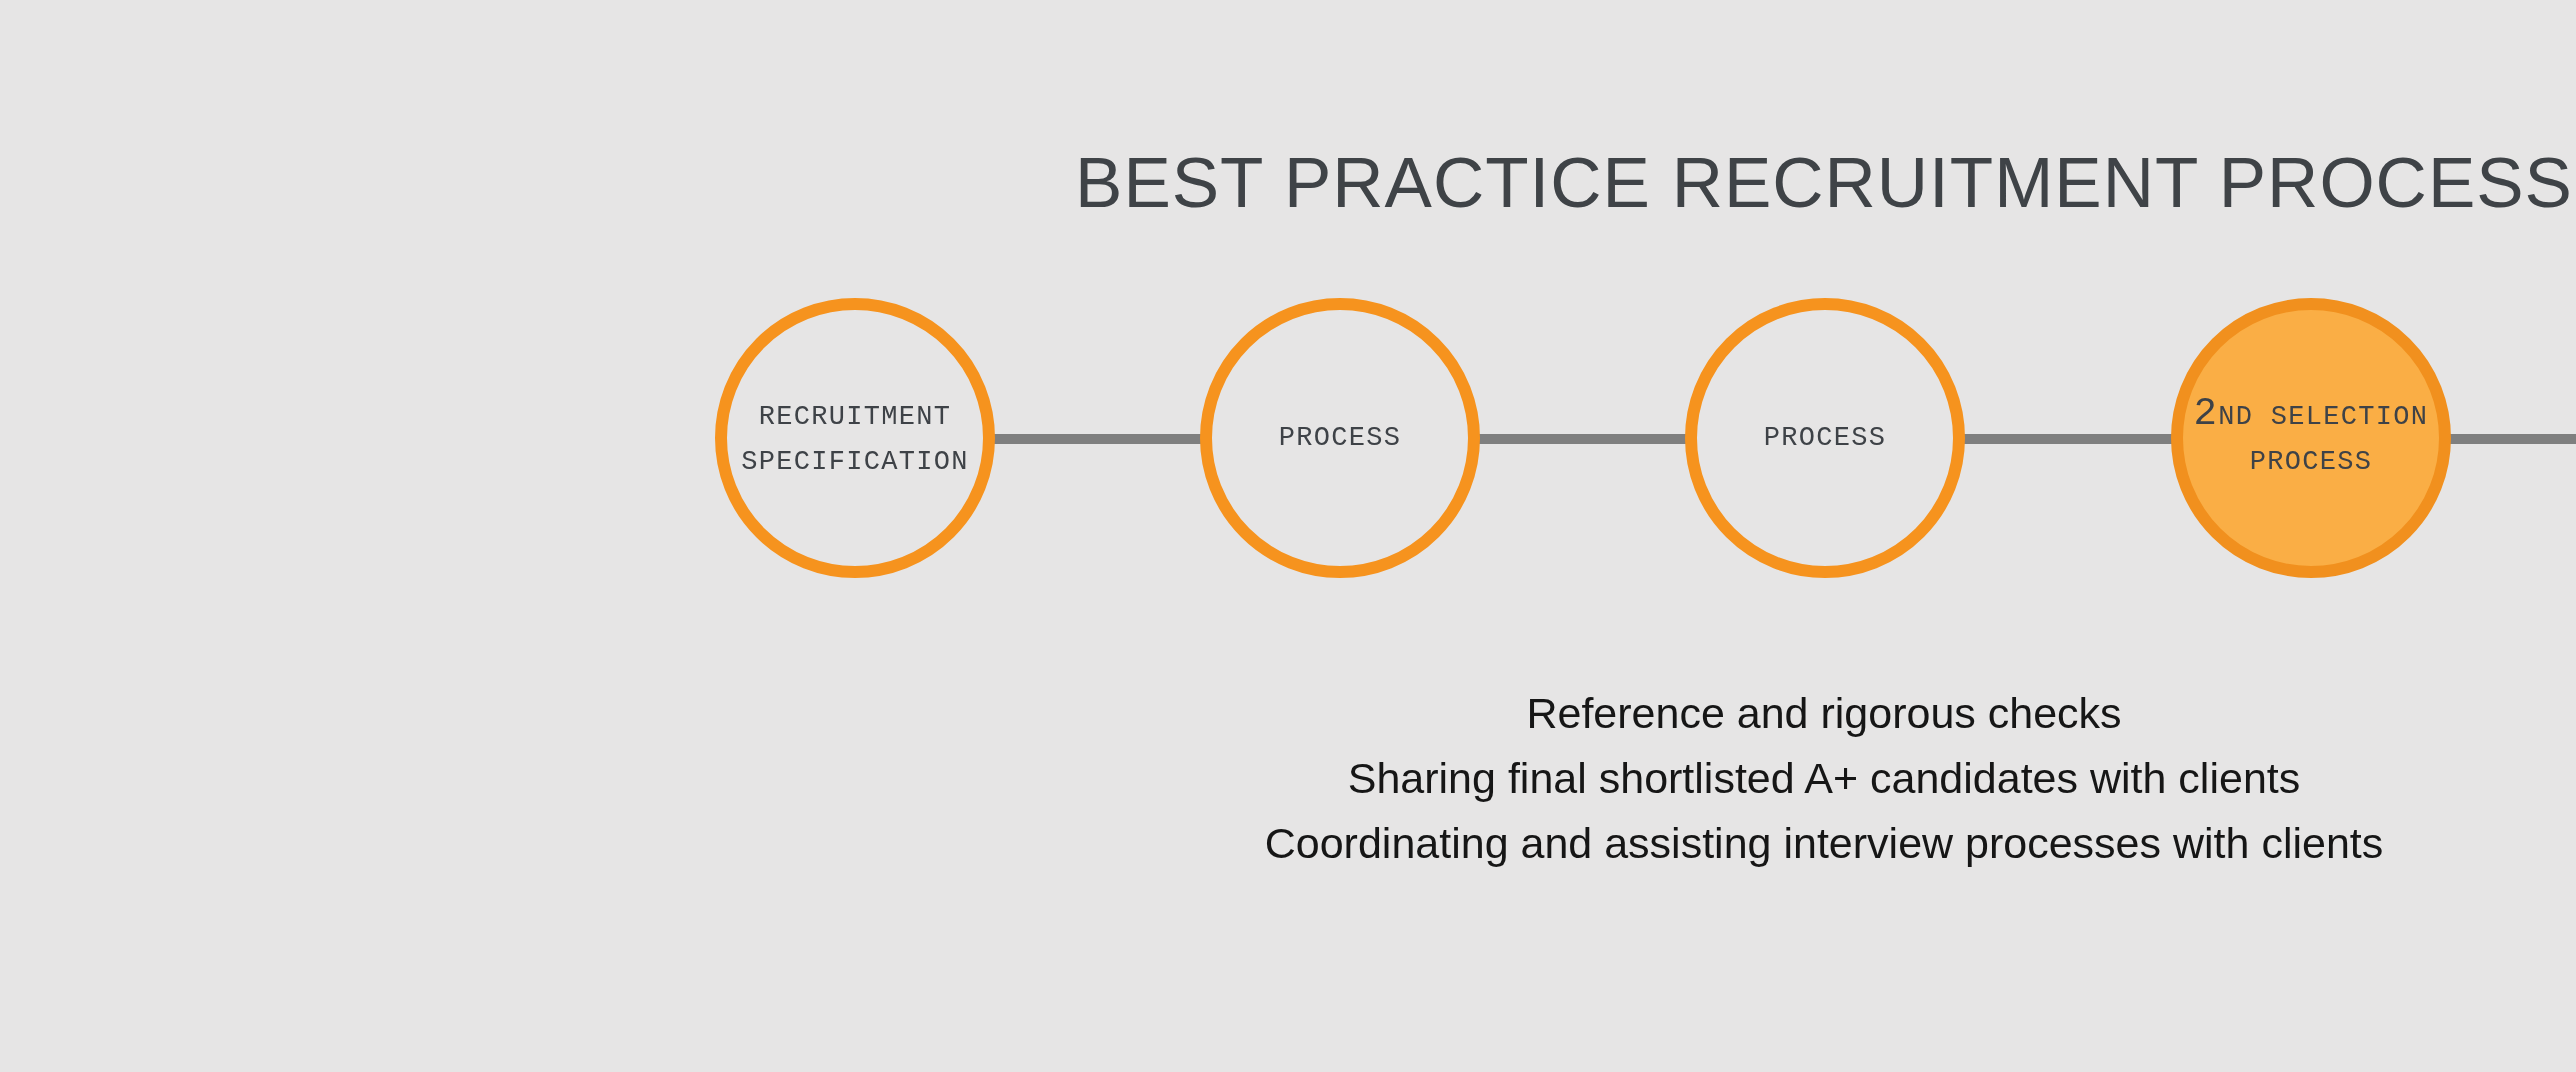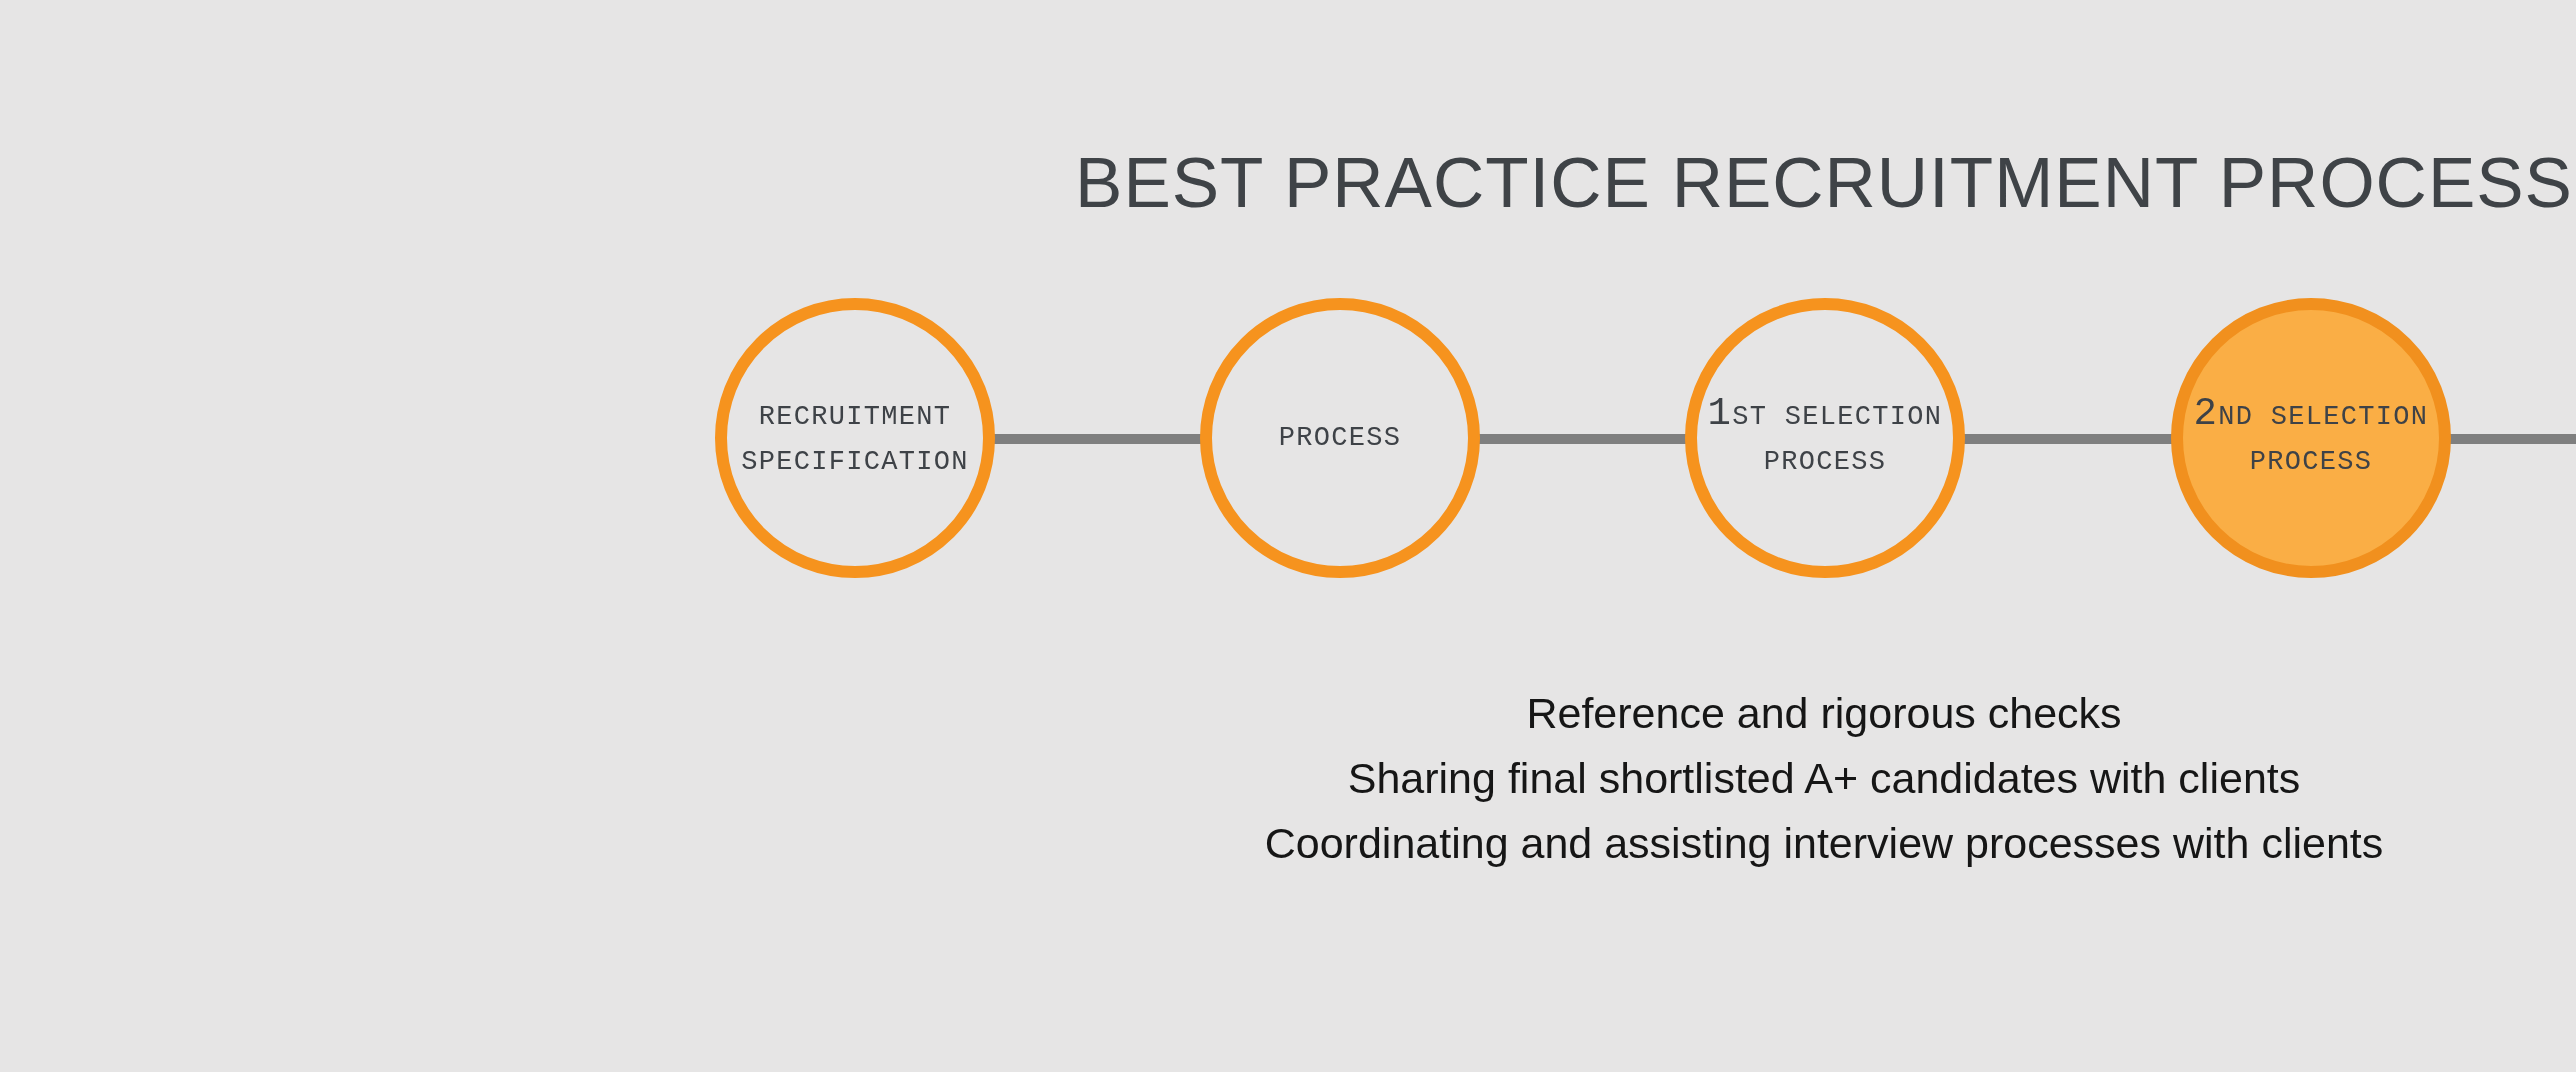--- a/index.html
+++ b/index.html
@@ -97,21 +97,20 @@
   </div>
 
   <div class="circle step-2">
     <div class="label">
       <div class="line">PROCESS</div>
     </div>
   </div>
 
   <div class="circle step-3">
     <div class="label">
-      <div class="line"><span class="numeral">1</span><span>ST SELECTION</span></div>
       <div class="line">PROCESS</div>
     </div>
   </div>
 
   <div class="circle step-4 active">
     <div class="label">
       <div class="line"><span class="numeral">2</span><span>ND SELECTION</span></div>
       <div class="line">PROCESS</div>
     </div>
   </div>

